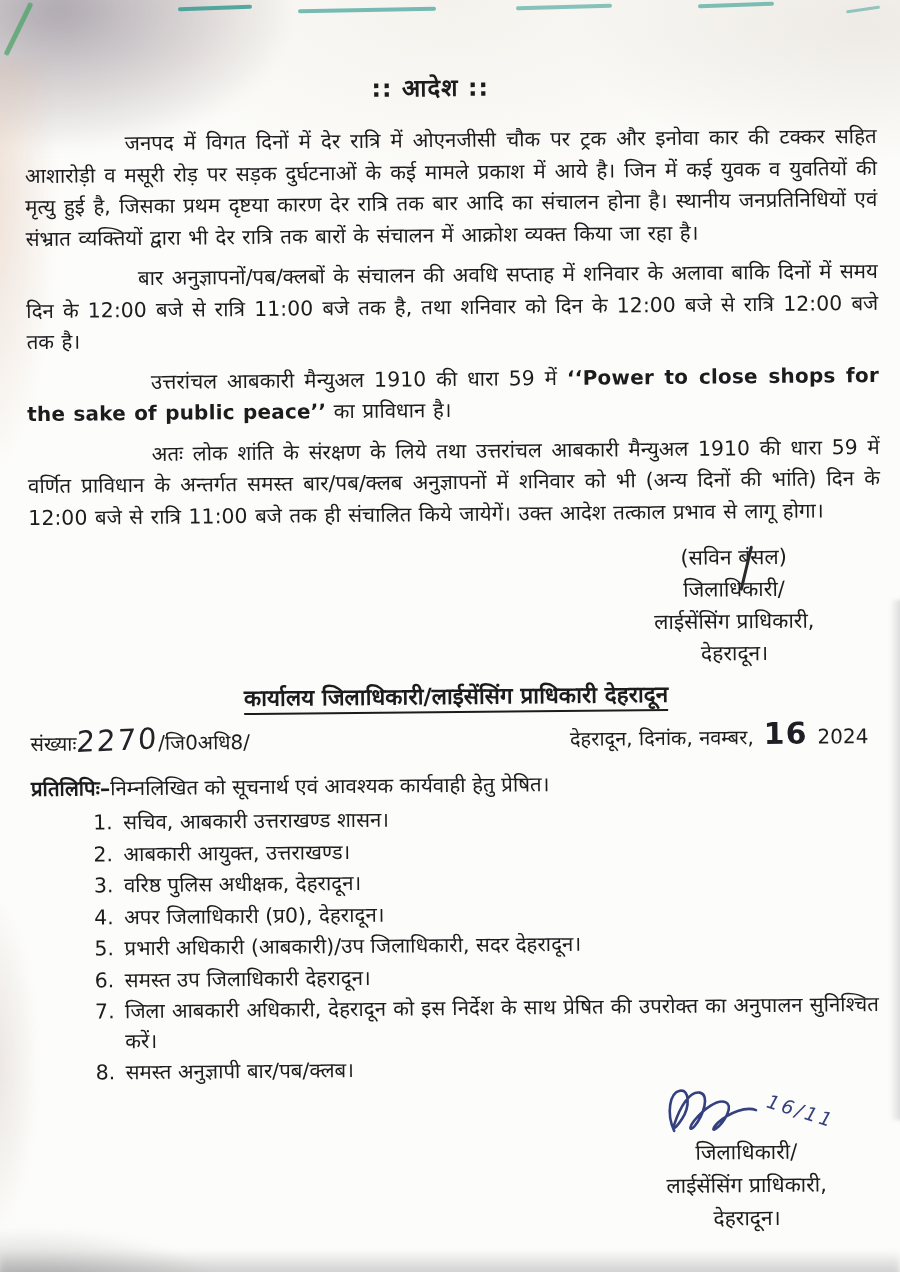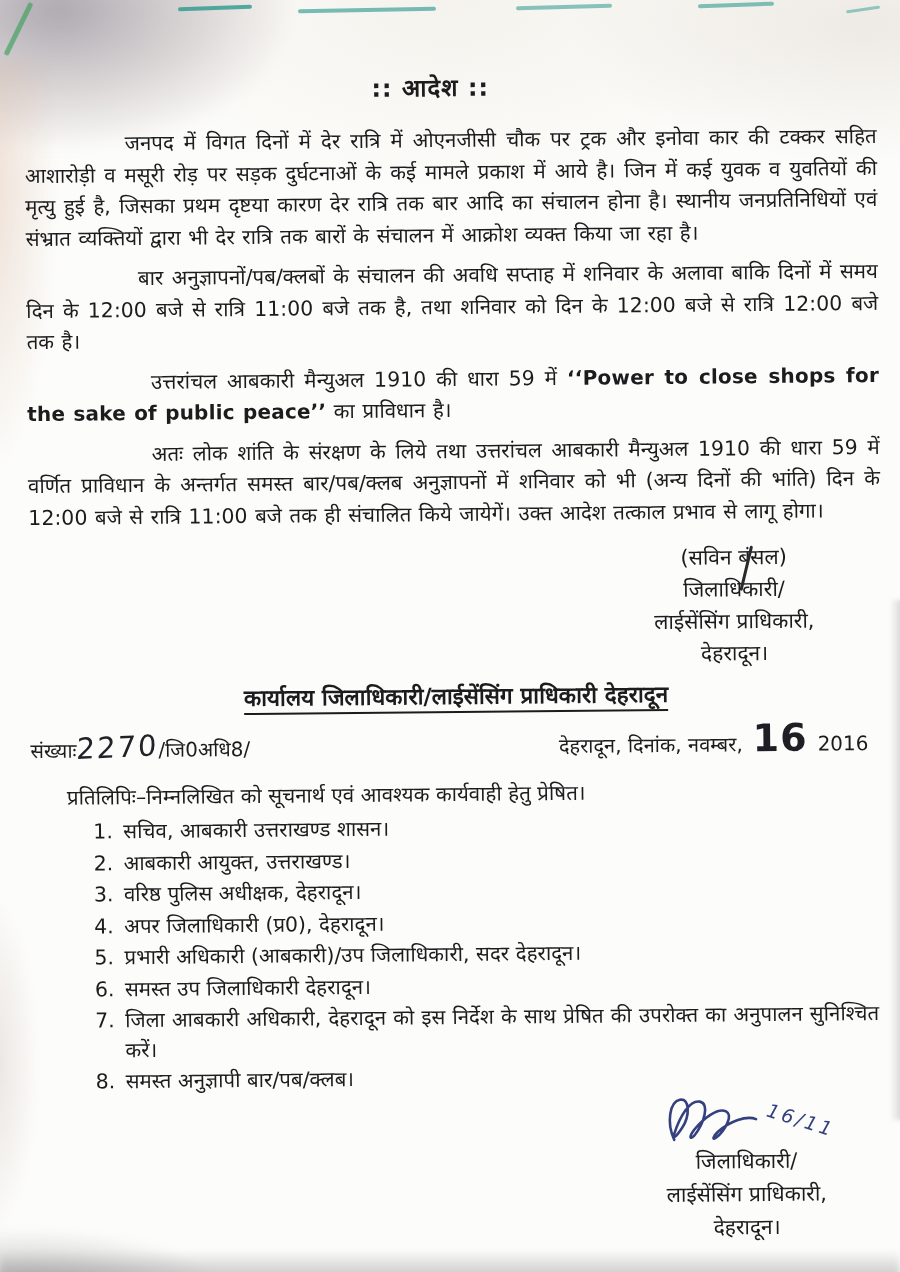--- a/index.html
+++ b/index.html
@@ -61,25 +61,25 @@
 
   .sign-block { width:250px; margin:14px 22px 0 auto; text-align:center;
     font-size:21px; line-height:32px; font-weight:500; }
 
   .office-heading { text-align:center; margin-top:8px; font-size:22.5px; font-weight:bold; }
   .office-heading span { border-bottom:2px solid #1c1c1e; padding-bottom:2px; }
 
   .ref-row { display:flex; align-items:baseline; margin-top:8px; font-size:20px; }
   .ref-left { display:flex; align-items:baseline; }
   .hw { font-size:29px; letter-spacing:2px; transform:skewX(-5deg) rotate(-2deg); color:#222228; }
-  .hw-day { font-size:38px; font-weight:bold; letter-spacing:1px; margin:0 10px; color:#1e1e24; }
+  .hw-day { font-size:30px; font-weight:bold; letter-spacing:1px; margin:0 10px; color:#1e1e24; }
   .ref-right { margin-left:auto; margin-right:14px; display:flex; align-items:baseline; }
 
   .copy-row { margin-top:16px; font-size:20.5px; }
-  .copy-label { font-weight:normal;margin-left:36px; }
+  .copy-label { font-weight:bold; }
 
   .dist-list { margin-top:7px; padding-left:62px; }
   .dist-item { display:flex; font-size:20.5px; line-height:29.5px; margin-bottom:2px; }
   .dist-num { width:30px; flex:0 0 30px; }
   .dist-text { flex:1; text-align:justify; padding-right:6px; }
 
   .bottom-sign { width:260px; margin:0 10px 0 auto; text-align:center; }
   .sig-row { position:relative; height:52px; }
   .sig-svg { position:absolute; left:44px; top:0; }
   .sig-date { position:absolute; left:150px; top:16px; font-size:19px; color:#35407e;
@@ -131,21 +131,21 @@
 
     <div class="ref-row">
       <div class="ref-left">
         <span>संख्याः</span>
         <span class="hw">2270</span>
         <span>/जि0अधि8/</span>
       </div>
       <div class="ref-right">
         <span>देहरादून, दिनांक, नवम्बर,</span>
         <span class="hw-day">16</span>
-        <span>2016</span>
+        <span>2024</span>
       </div>
     </div>
 
     <div class="copy-row">
       <span class="copy-label">प्रतिलिपिः–</span><span>निम्नलिखित को सूचनार्थ एवं आवश्यक कार्यवाही हेतु प्रेषित।</span>
     </div>
 
     <div class="dist-list">
       <div class="dist-item">
         <span class="dist-num">1.</span>

